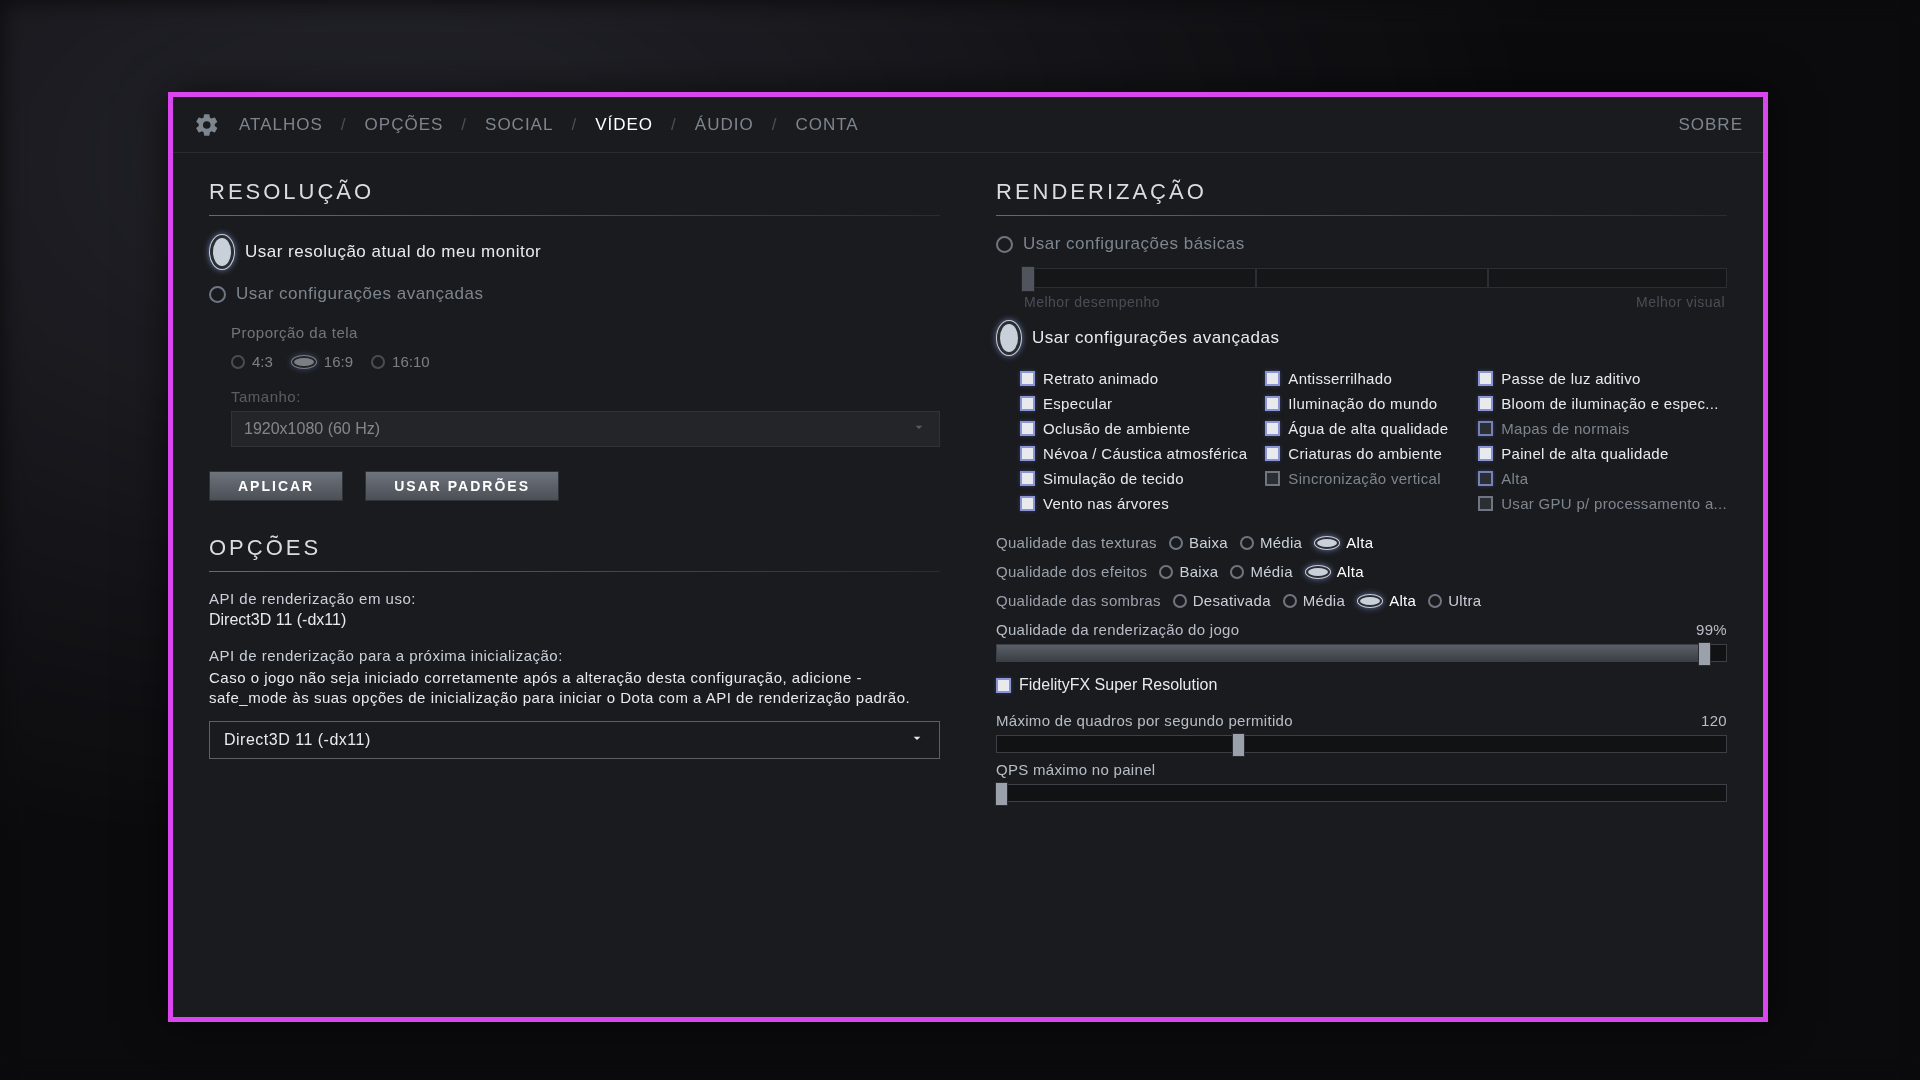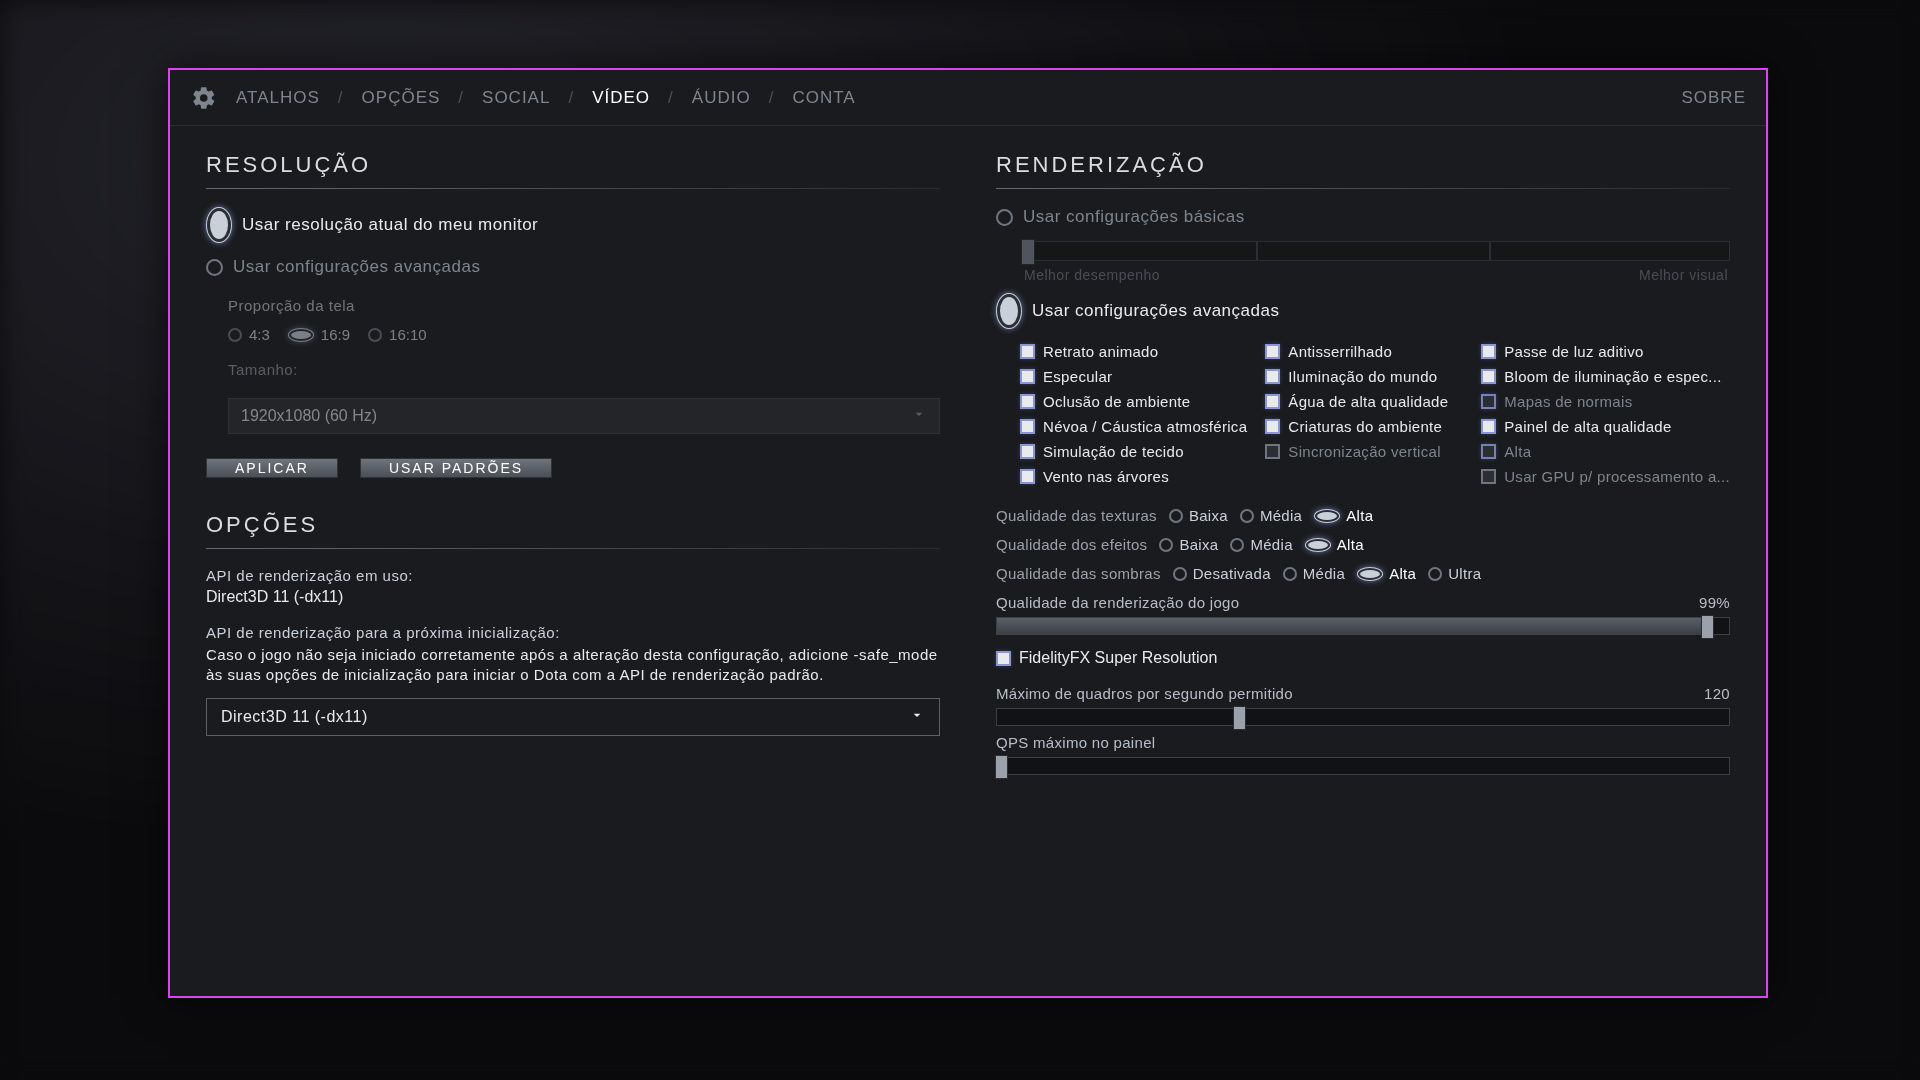--- a/index.html
+++ b/index.html
@@ -1,18 +1,18 @@
 <!DOCTYPE html>
 <html><head>
 <meta charset="utf-8">
 <style>
 *{box-sizing:border-box;margin:0;padding:0;font-family:"Radiance","Segoe UI",Arial,sans-serif;-webkit-font-smoothing:antialiased}
 body{background:#0b0b0d;width:1920px;height:1080px;overflow:hidden;position:relative;color:#a9b3be}
 .bg-blur{position:absolute;inset:0;background:radial-gradient(ellipse at 20% 15%,#2a2a33 0%,#0b0b0d 55%),radial-gradient(ellipse at 85% 35%,#36363e 0%,transparent 55%);filter:blur(12px);opacity:.8}
-.panel{position:absolute;left:168px;top:68px;width:1600px;height:930px;background:#1a1b1e;border:2px solid #d946ef;box-shadow:0 0 40px rgba(0,0,0,.6)}
+.panel{position:absolute;left:168px;top:92px;width:1600px;height:930px;background:#1a1b1e;border:5px solid #d946ef;box-shadow:0 0 40px rgba(0,0,0,.6)}
 .tabbar{height:56px;display:flex;align-items:center;padding:0 20px;border-bottom:1px solid #2a2c31;gap:18px;color:#7d858f;font-size:17px;letter-spacing:1px;font-weight:500}
 .gear{width:28px;height:28px;display:flex;align-items:center;justify-content:center;color:#7d858f}
 .gear svg{width:26px;height:26px}
 .tab{cursor:pointer}
 .tab.active{color:#fff}
 .tabsep{color:#4a4f56}
 .tab-right{margin-left:auto}
 .body{display:flex;padding:26px 36px 20px 36px;gap:56px;height:calc(100% - 56px)}
 .col{flex:1;min-width:0}
 h2{color:#d9dde2;font-weight:400;letter-spacing:3px;font-size:22px;margin-bottom:10px}
@@ -23,25 +23,25 @@
 .radio.sel{border-color:#c9d0da;box-shadow:0 0 6px #6575a8}
 .radio.sel::after{content:"";position:absolute;inset:3px;background:#c9d0da;border-radius:50%}
 .radio.small{width:14px;height:14px}
 .radio.small.sel::after{inset:2px}
 .sub{padding-left:22px;opacity:.55;pointer-events:none}
 .sublabel{font-size:15px;color:#b8bec7;letter-spacing:.5px;margin-bottom:12px}
 .ratio-row{display:flex;gap:18px;align-items:center;margin-bottom:18px}
 .ratio-opt{display:flex;align-items:center;gap:7px;font-size:15px;color:#c9d0da}
 .formrow{display:flex;gap:22px;margin-bottom:24px}
 .formcol{flex:1}
-.formlbl{font-size:15px;color:#8c939d;letter-spacing:.5px;margin-bottom:20px}
+.formlbl{font-size:15px;color:#8c939d;letter-spacing:.5px;margin-bottom:6px}
 .sel{height:36px;background:#2b2e33;border:1px solid #41454c;display:flex;align-items:center;padding:0 12px;color:#d9dde2;font-size:16px;position:relative;cursor:pointer}
 .sel .chev{margin-left:auto;color:#8c939d}
 .btnrow{display:flex;gap:22px;margin-bottom:34px;padding-left:0}
-.btn{height:20px;padding:0 28px;background:linear-gradient(#6e747c,#4b4f56);border:1px solid #2f3237;color:#fff;font-size:14px;letter-spacing:2px;font-weight:400;cursor:pointer;display:flex;align-items:center;justify-content:center}
+.btn{height:30px;padding:0 28px;background:linear-gradient(#6e747c,#4b4f56);border:1px solid #2f3237;color:#fff;font-size:14px;letter-spacing:2px;font-weight:700;cursor:pointer;display:flex;align-items:center;justify-content:center}
 .opttitle{font-size:15px;color:#c9d0da;letter-spacing:.5px;margin-bottom:4px;font-weight:500}
 .optval{font-size:16px;color:#e8eaed;margin-bottom:18px;font-weight:500}
 .optdesc{font-size:15px;color:#e8eaed;letter-spacing:.5px;line-height:1.35;margin-bottom:12px;font-weight:500}
 .bigsel{height:38px;background:transparent;border:1px solid #5a5f68;display:flex;align-items:center;padding:0 14px;color:#e8eaed;font-size:16px;cursor:pointer;letter-spacing:.5px}
 .bigsel .chev{margin-left:auto}
 .slider-wrap{margin:4px 0 10px 26px}
 .slider{height:20px;background:#111214;border:1px solid #3b3f46;position:relative}
 .slider .tick{position:absolute;top:-1px;bottom:-1px;width:2px;background:#3b3f46}
 .slider .thumb{position:absolute;top:-3px;width:14px;height:26px;background:#7d8591;border:1px solid #2a2c31;cursor:pointer}
 .slider-labels{display:flex;justify-content:space-between;font-size:14px;color:#6f7682;letter-spacing:.5px;margin-top:6px;padding:0 2px}

